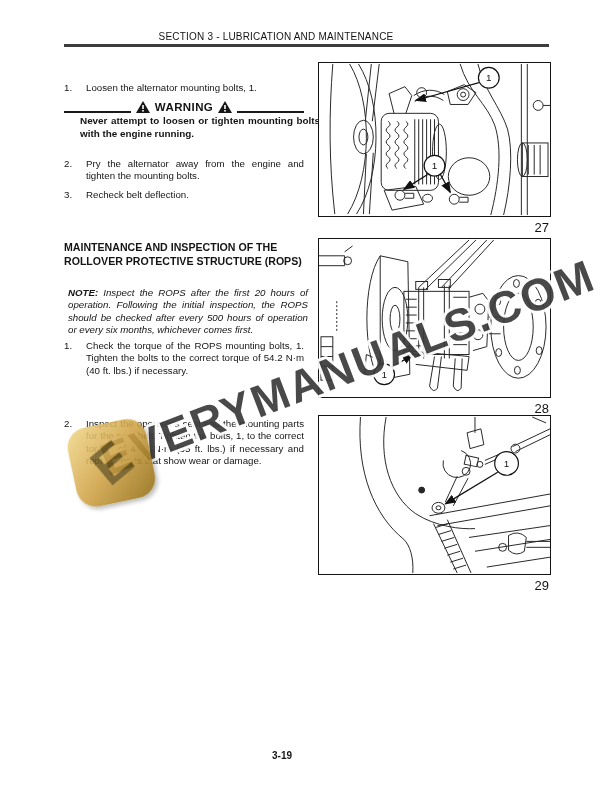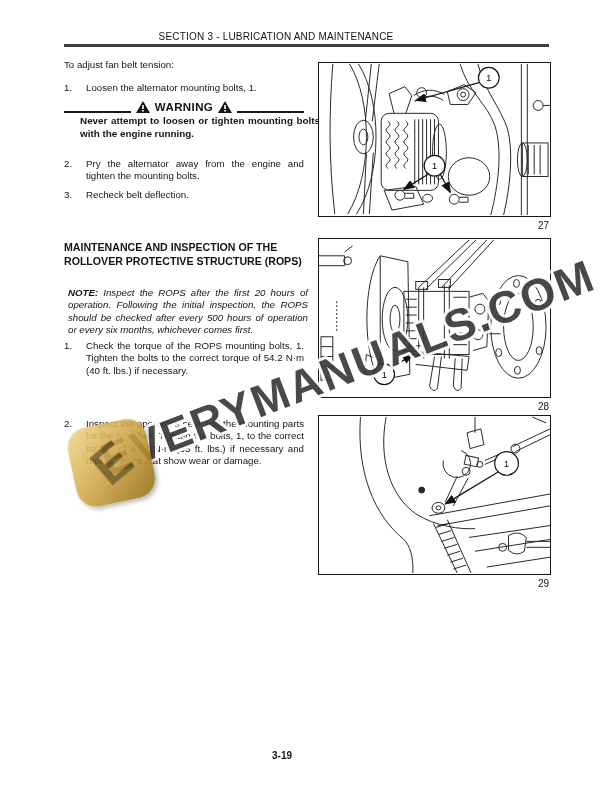--- a/index.html
+++ b/index.html
@@ -24,39 +24,38 @@
   .warn-label{font-weight:bold;font-size:11.5px;letter-spacing:.4px;}
   .tri{flex:0 0 auto;}
   .warn-body{font-weight:bold;font-size:9.9px;line-height:12.6px;text-align:justify;}
   
   .rops-heading{font-weight:bold;font-size:10.6px;line-height:14.2px;text-align:left;}
   .note{font-style:italic;}
   .note-label{font-weight:bold;font-style:italic;}
   
   .fig{left:318px;width:231px;border:1.5px solid #141414;background:#fff;}
   .fig svg{display:block;}
-  .fig-caption{left:318px;width:231px;text-align:right;font-size:10px;}
+  .fig-caption{left:318px;width:231px;text-align:right;font-size:13px;}
   
   .footer{top:750px;left:0;width:564px;text-align:center;font-weight:bold;font-size:10px;}
   
   .wm{top:0;left:0;pointer-events:none;}
   .fig-line{stroke:#272727;fill:none;stroke-width:1;}
   .callout-circle{fill:#ffffff;stroke:#111;stroke-width:1.2;}
   .callout-text{font-family:"Liberation Sans",sans-serif;font-size:10px;fill:#111;}
   .arrow{stroke:#111;stroke-width:1.3;fill:none;}
 </style>
 </head>
 <body>
 
 <div id="page">
 
   <div class="abs header-title">SECTION 3 - LUBRICATION AND MAINTENANCE</div>
   <div class="abs header-rule"></div>
 
-  <p class="abs col body-text" style="top:59px;margin:0;">To adjust fan belt tension:</p>
 
   <div class="abs col body-text step" style="top:82px;">
     <span class="step-num">1.</span>
     <span class="step-text">Loosen the alternator mounting bolts, 1.</span>
   </div>
 
   <div class="abs col warn-head" style="top:101px;">
     <div class="warn-line"></div>
     <svg class="tri" width="14" height="12" viewBox="0 0 14 12">
       <polygon points="7,0 14,12 0,12" fill="#151515"></polygon>

